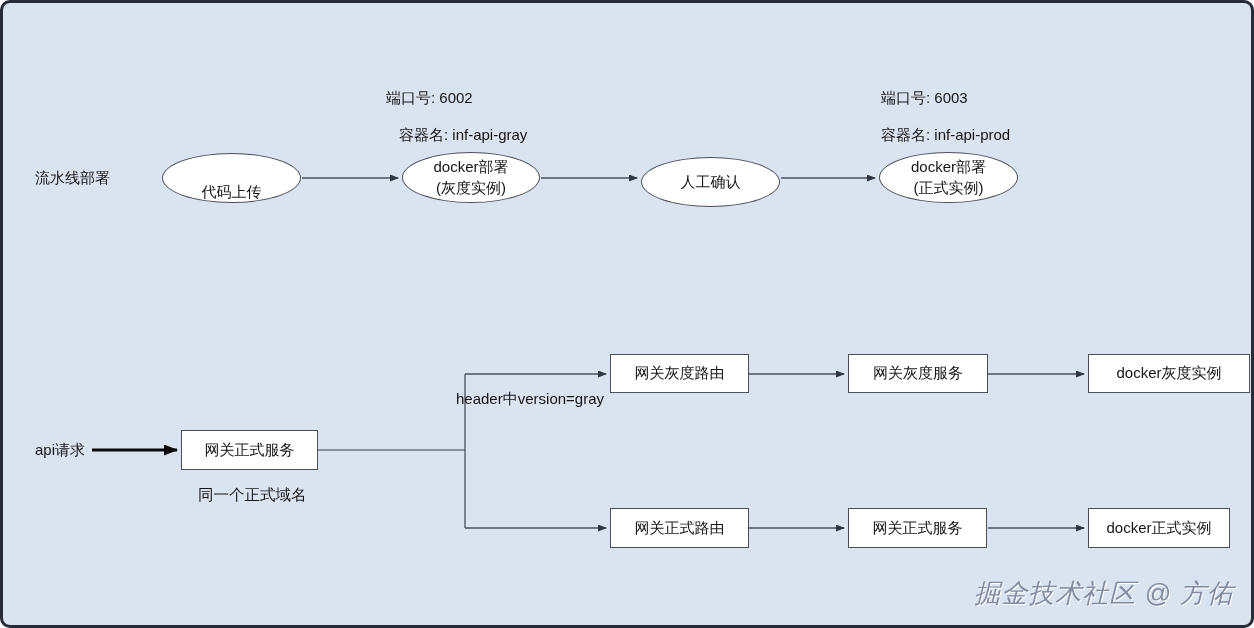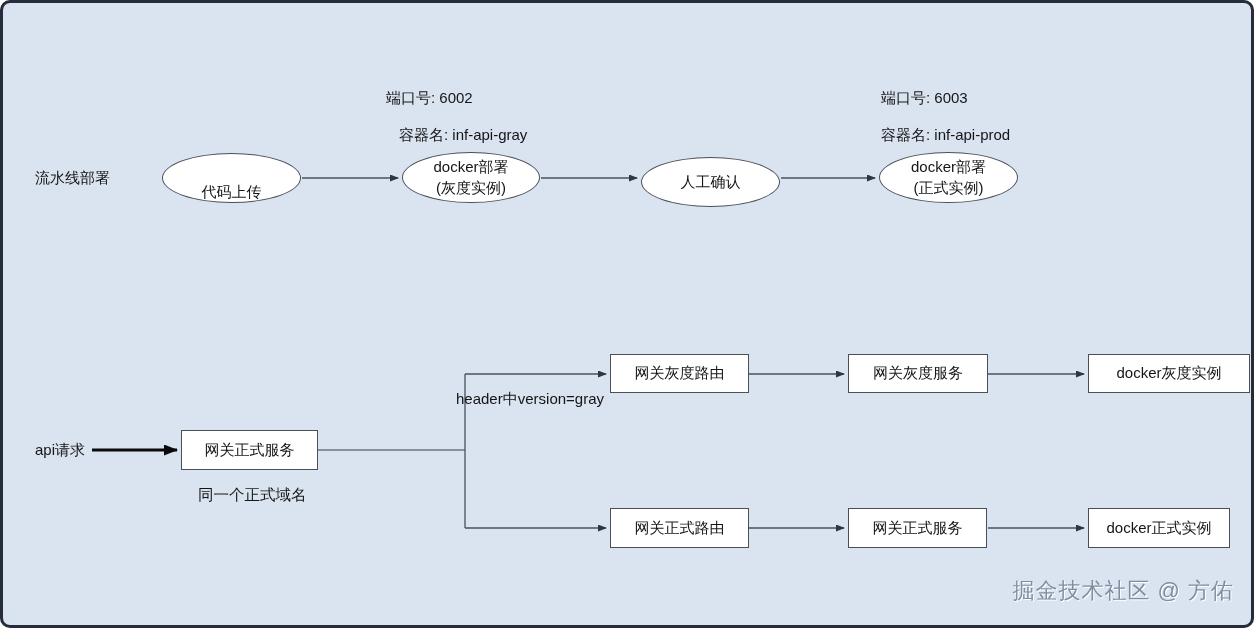--- a/index.html
+++ b/index.html
@@ -45,24 +45,25 @@
   .lbl-gport      { left:386px; top:89px;  }
   .lbl-gcontainer { left:386px; top:126px;margin-left:13px; }
   .lbl-pport      { left:881px; top:89px;  }
   .lbl-pcontainer { left:881px; top:126px; }
   .lbl-api        { left:35px;  top:441px; }
   .lbl-domain     { left:198px; top:485px; font-size:15.5px; }
   .lbl-branch     { left:456px; top:343px;margin-top:47px; }
 
   .watermark {
     position:absolute; right:20px; top:576px;
-    font-size:22px; letter-spacing:1px;
+    font-size:26px; letter-spacing:1px;
     color:var(--watermark,#828ca1);
     text-shadow:1px 1px 0 #ffffff;
     white-space:nowrap;
+    font-style:italic;
   }
 </style>
 </head>
 <body>
 
 <div class="frame">
 
   <svg class="connectors" viewBox="0 0 1254 628" xmlns="http://www.w3.org/2000/svg">
     <defs>
       <marker id="arrow" markerUnits="userSpaceOnUse" markerWidth="9" markerHeight="7" refX="8" refY="3.5" orient="auto">

